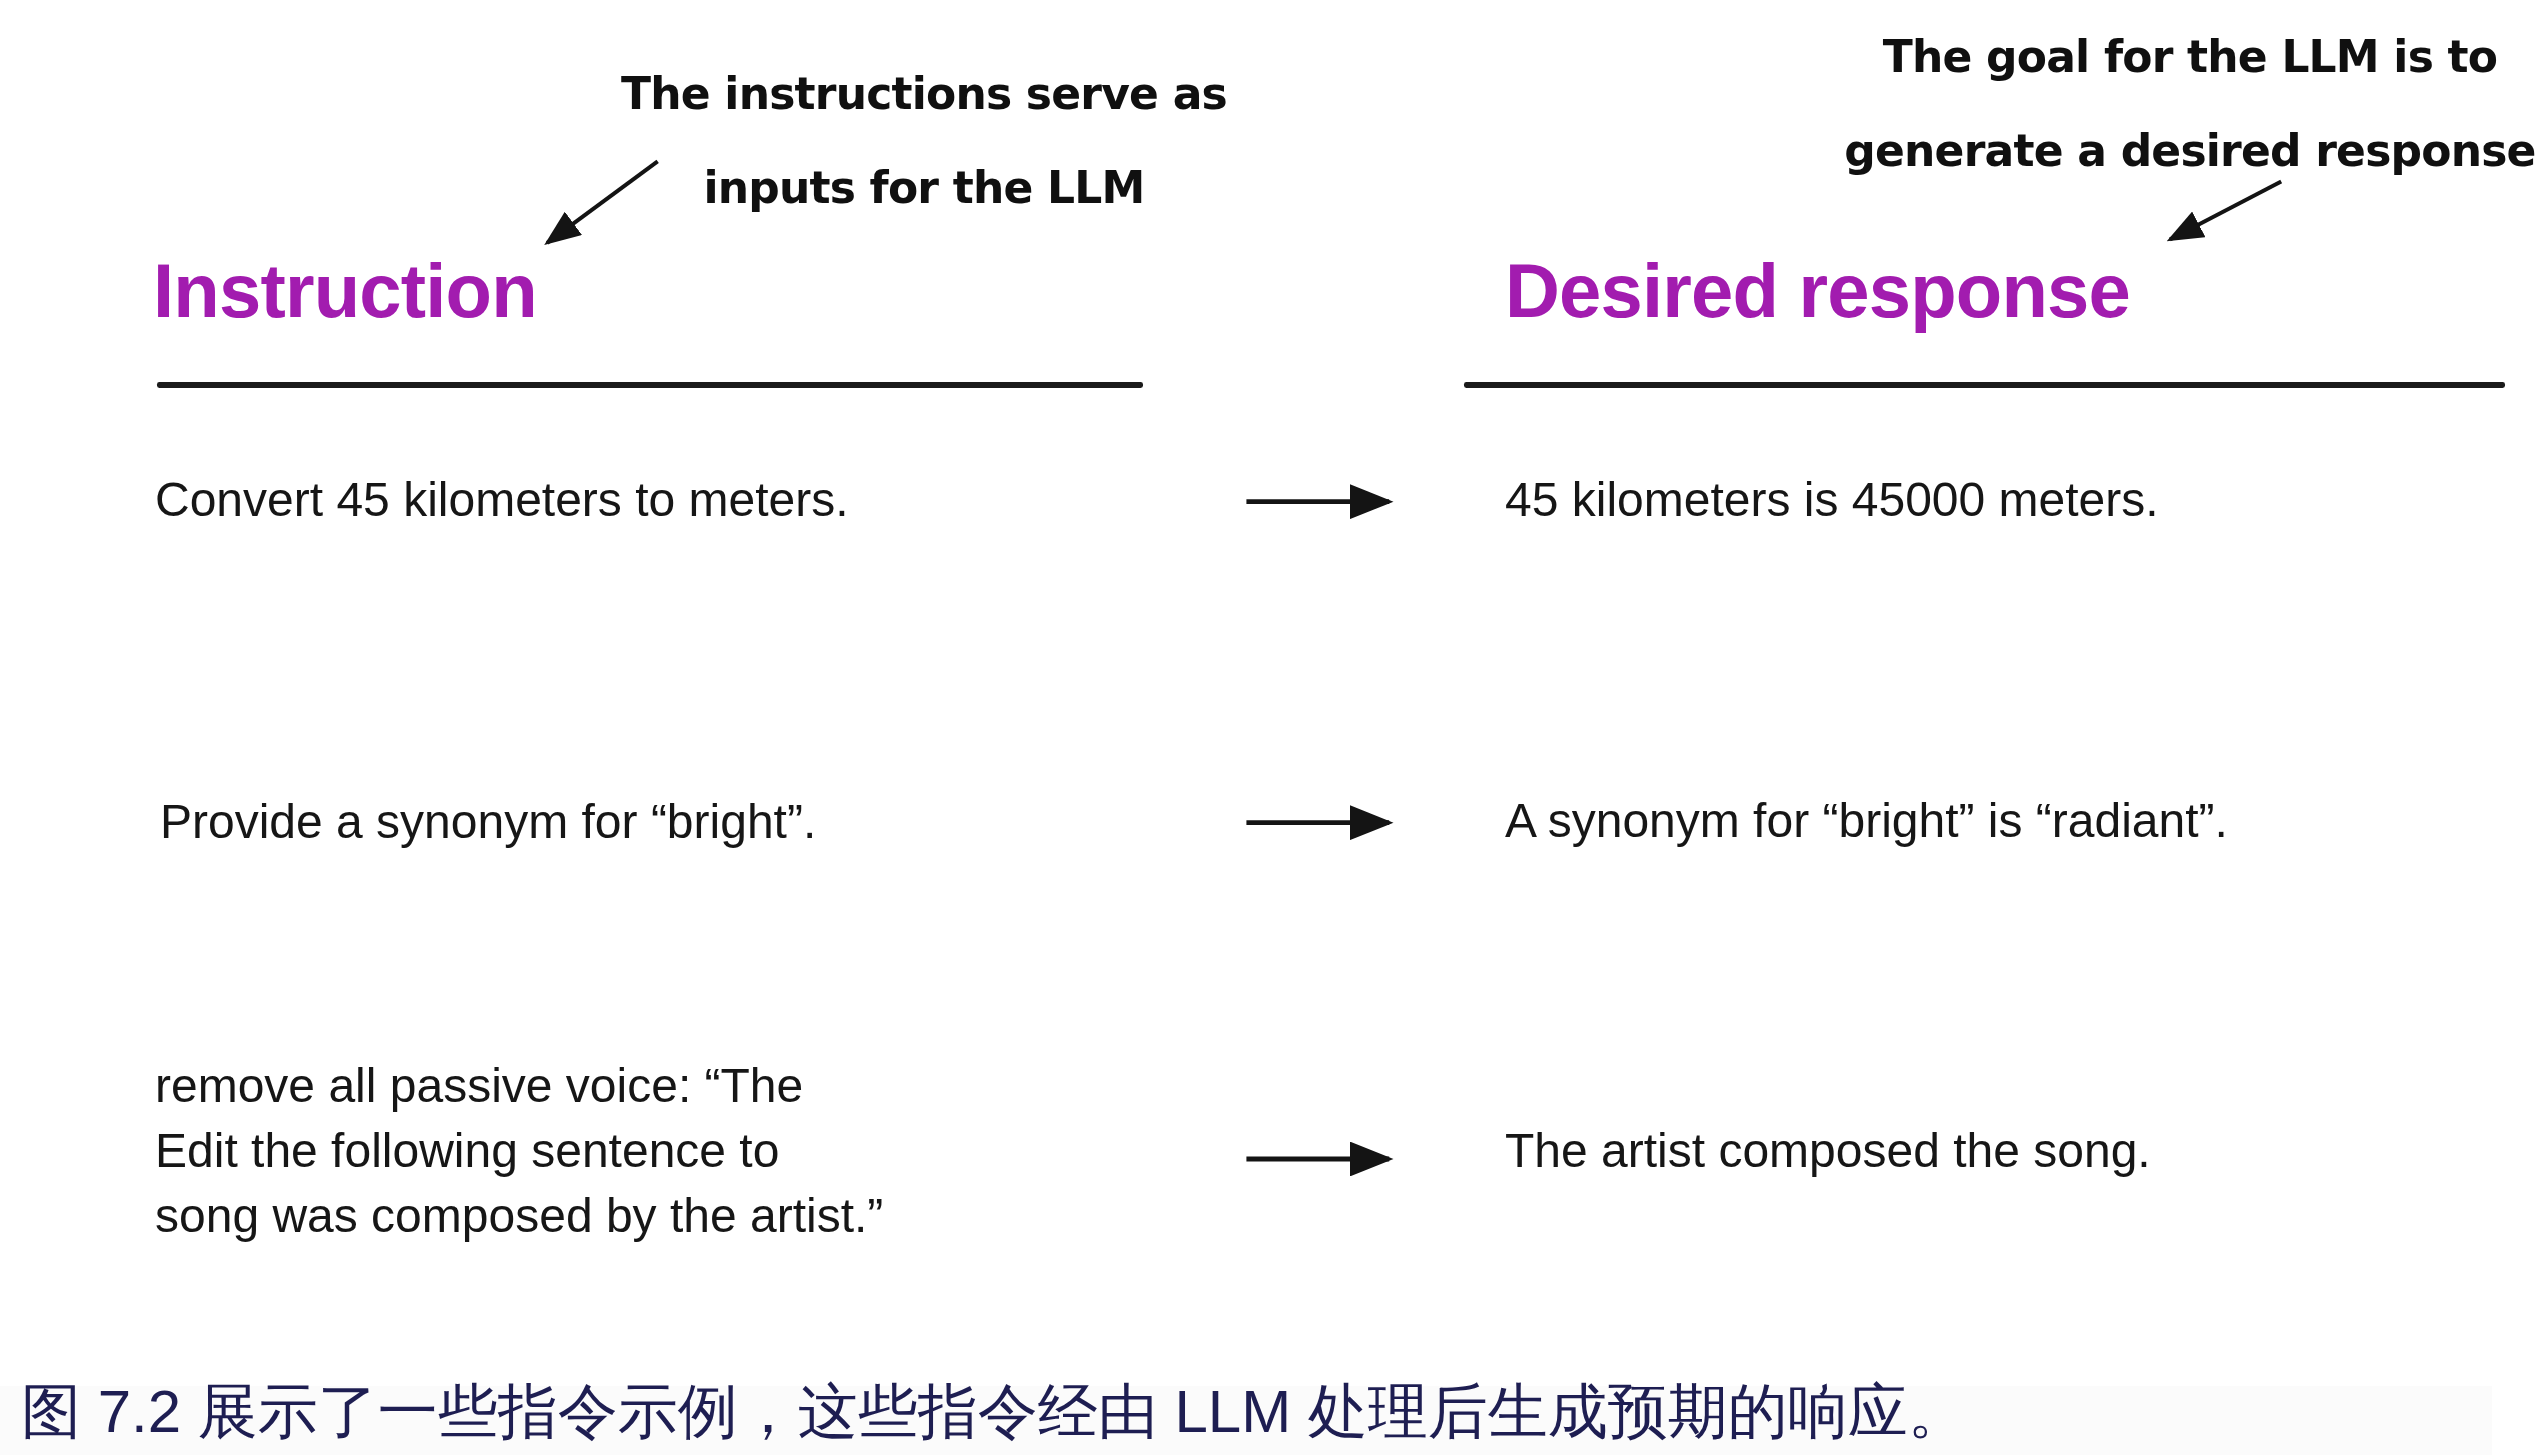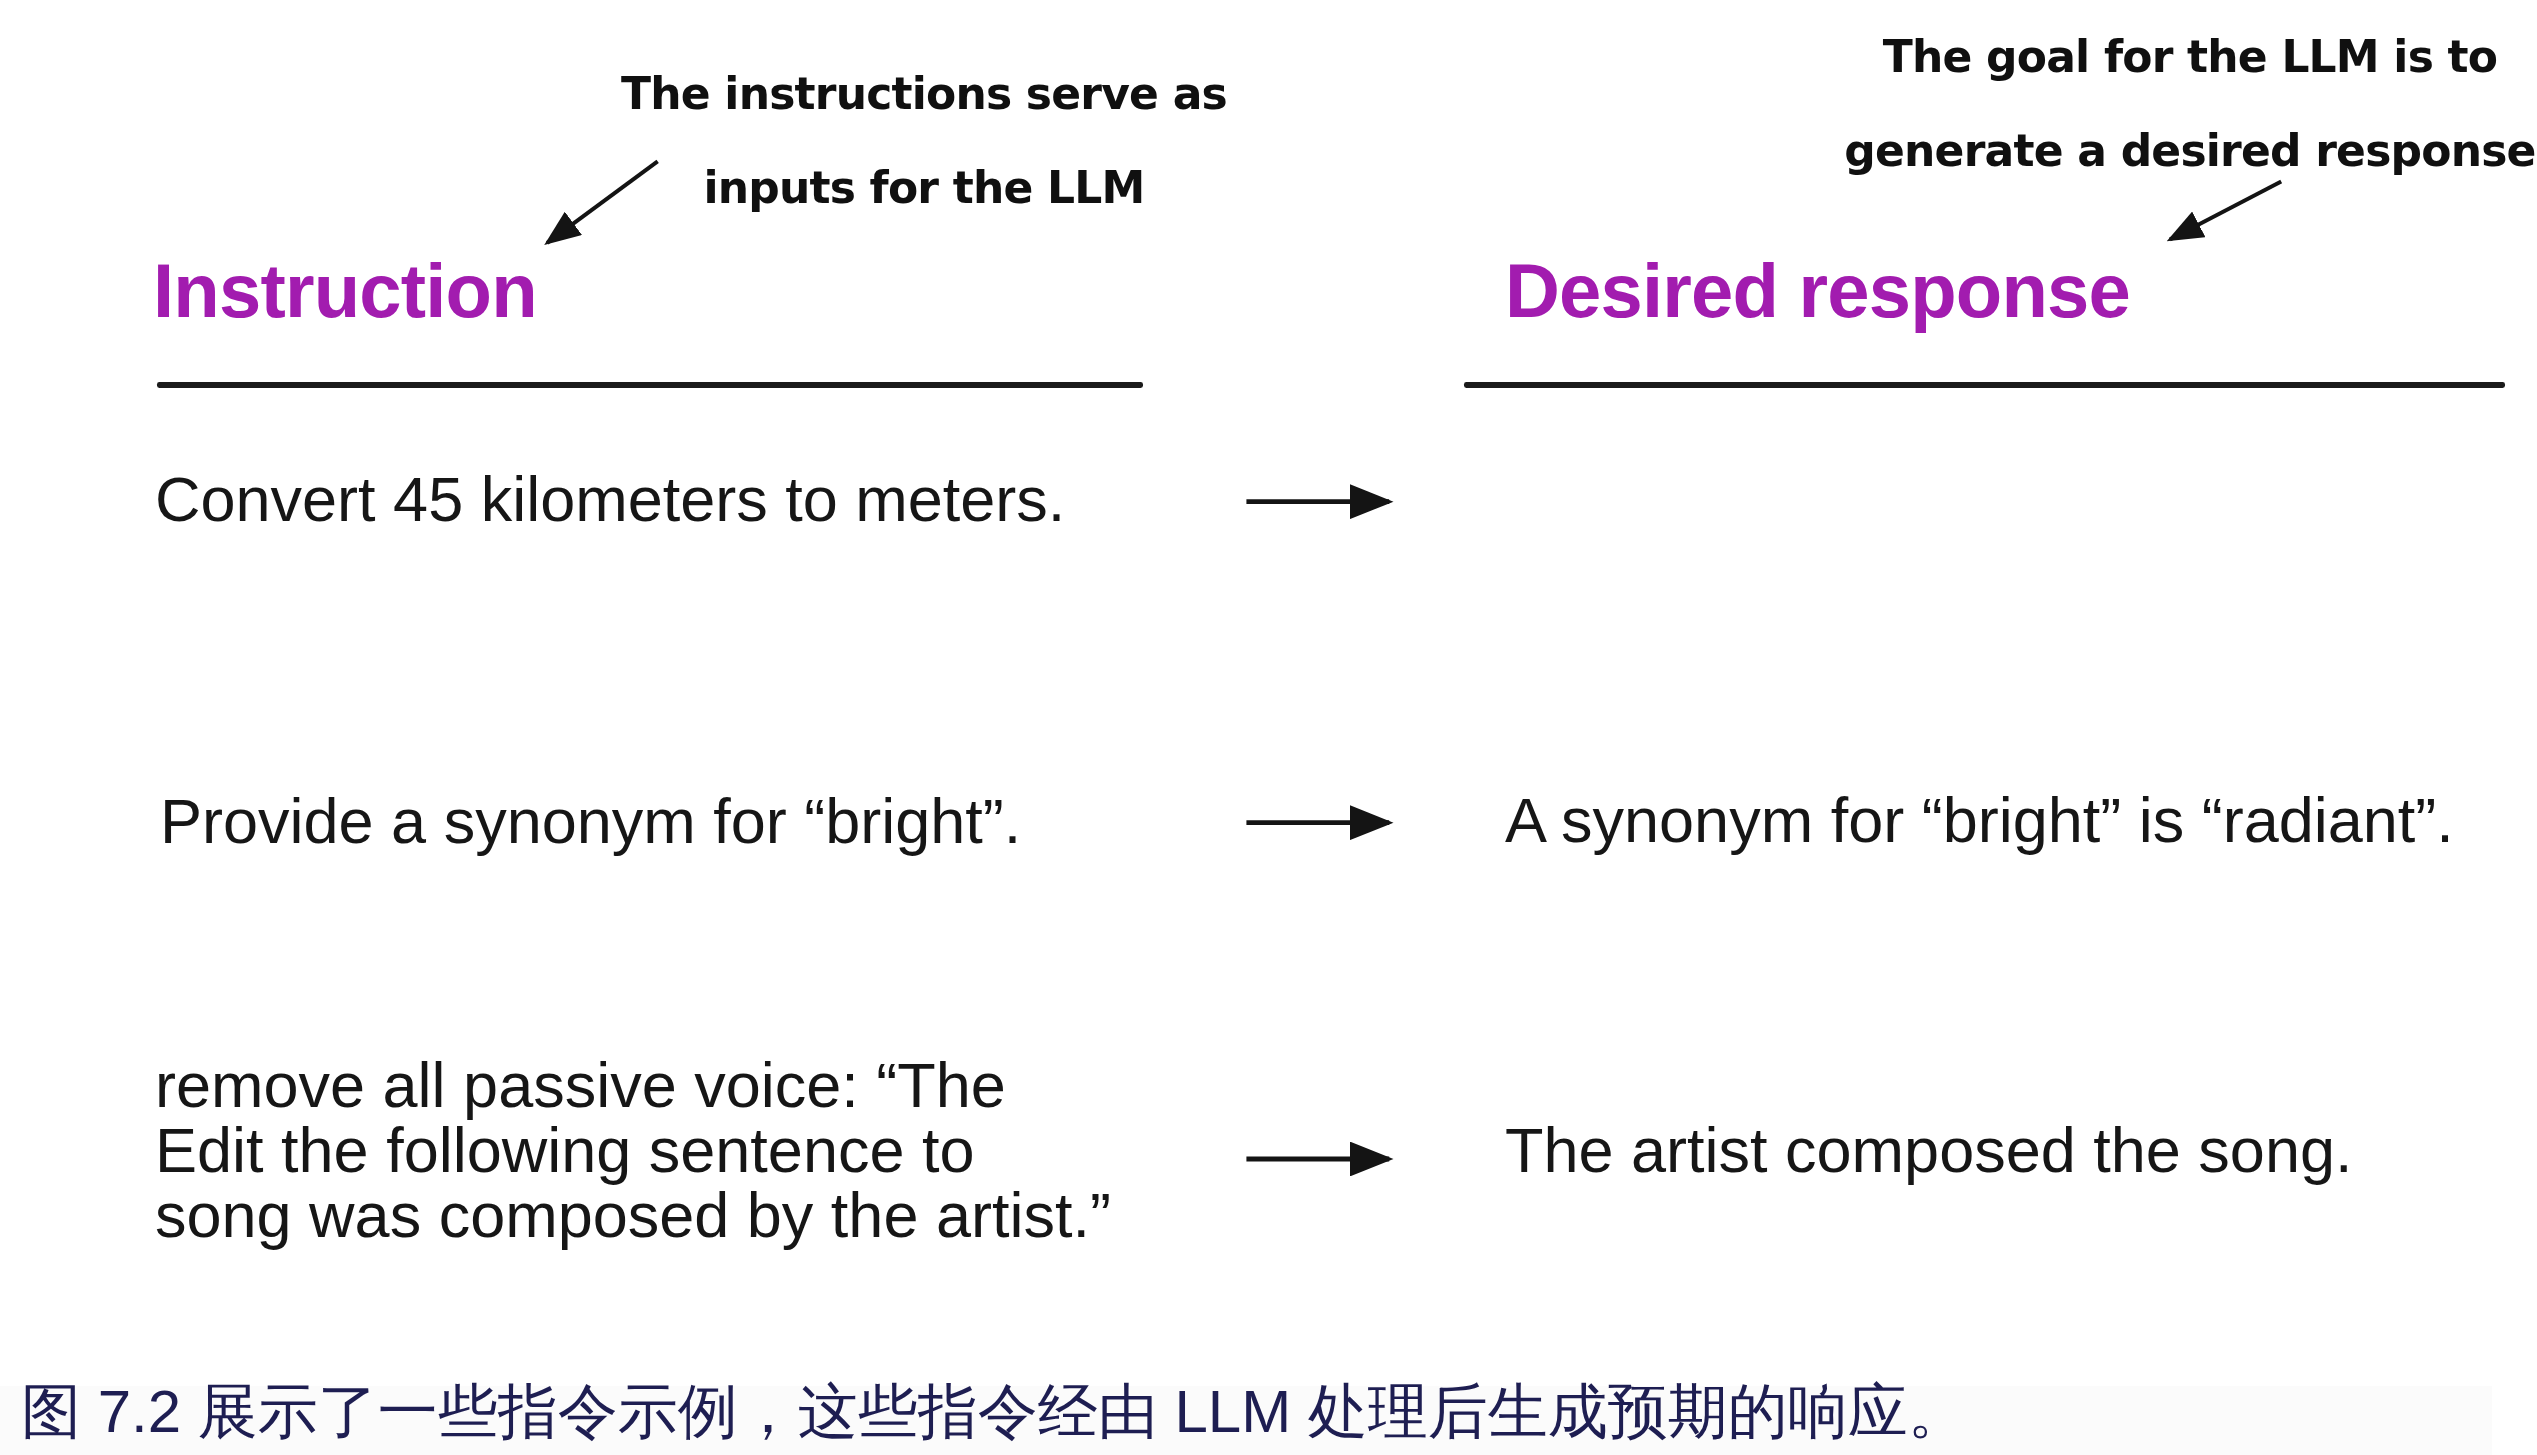--- a/index.html
+++ b/index.html
@@ -16,21 +16,21 @@
 
   .col-header{position:absolute;font-weight:700;font-size:76px;line-height:81px;
               color:#a21caf;letter-spacing:-0.8px;}
   .header-instruction{left:153px;top:250px;}
   .header-response{left:1505px;top:250px;}
 
   .rule{position:absolute;height:5.6px;background:#1b1b1b;border-radius:2.4px;}
   .rule-left{left:157px;top:382px;width:986px;}
   .rule-right{left:1464px;top:382px;width:1041px;}
 
-  .cell{position:absolute;font-size:63px;line-height:65px;color:#161616;letter-spacing:0;}
+  .cell{position:absolute;font-size:48px;line-height:65px;color:#161616;letter-spacing:0;}
   .cell span{display:block;white-space:nowrap;}
   .i1{left:155px;top:467px;}
   .r1{left:1505px;top:467px;}
   .i2{left:160px;top:789px;}
   .r2{left:1505px;top:788px;}
   .i3{left:155px;top:1053px;}
   .r3{left:1505px;top:1118px;}
 
   .overlay{position:absolute;left:0;top:0;width:2538px;height:1455px;pointer-events:none;}
   .overlay line{stroke:#141414;}
@@ -56,20 +56,23 @@
 
   <div class="col-header header-instruction">Instruction</div>
   <div class="col-header header-response">Desired response</div>
 
   <div class="rule rule-left"></div>
   <div class="rule rule-right"></div>
 
   <div class="cell i1">
     <span>Convert 45 kilometers to meters.</span>
   </div>
+  <div class="cell r1">
+    <span>45 kilometers is 45000 meters.</span>
+  </div>
 
   <div class="cell i2">
     <span>Provide a synonym for “bright”.</span>
   </div>
   <div class="cell r2">
     <span>A synonym for “bright” is “radiant”.</span>
   </div>
 
   <div class="cell i3">
     <span>remove all passive voice: “The</span>

